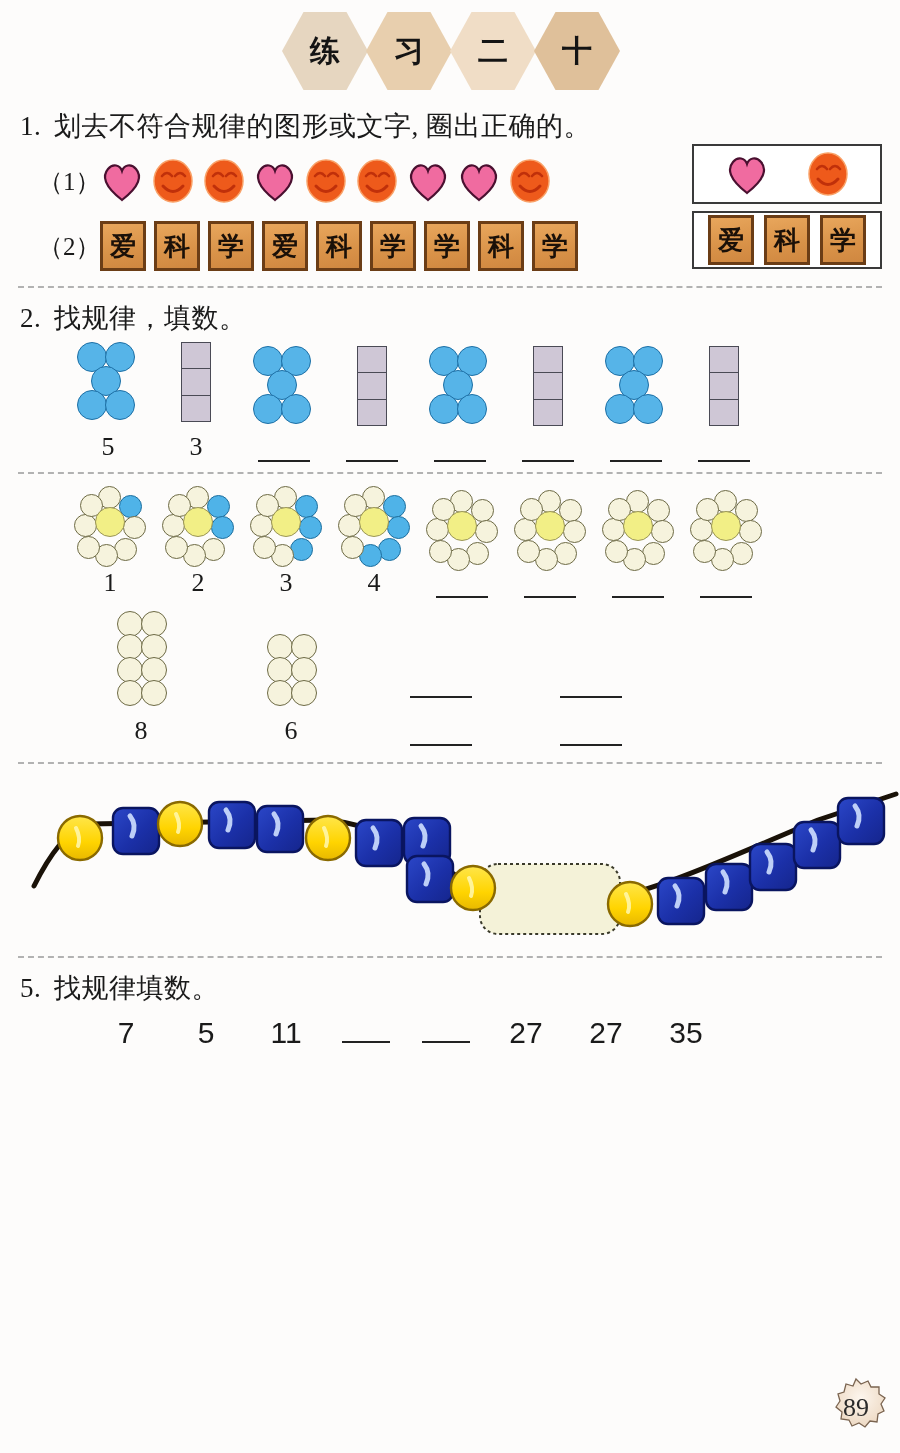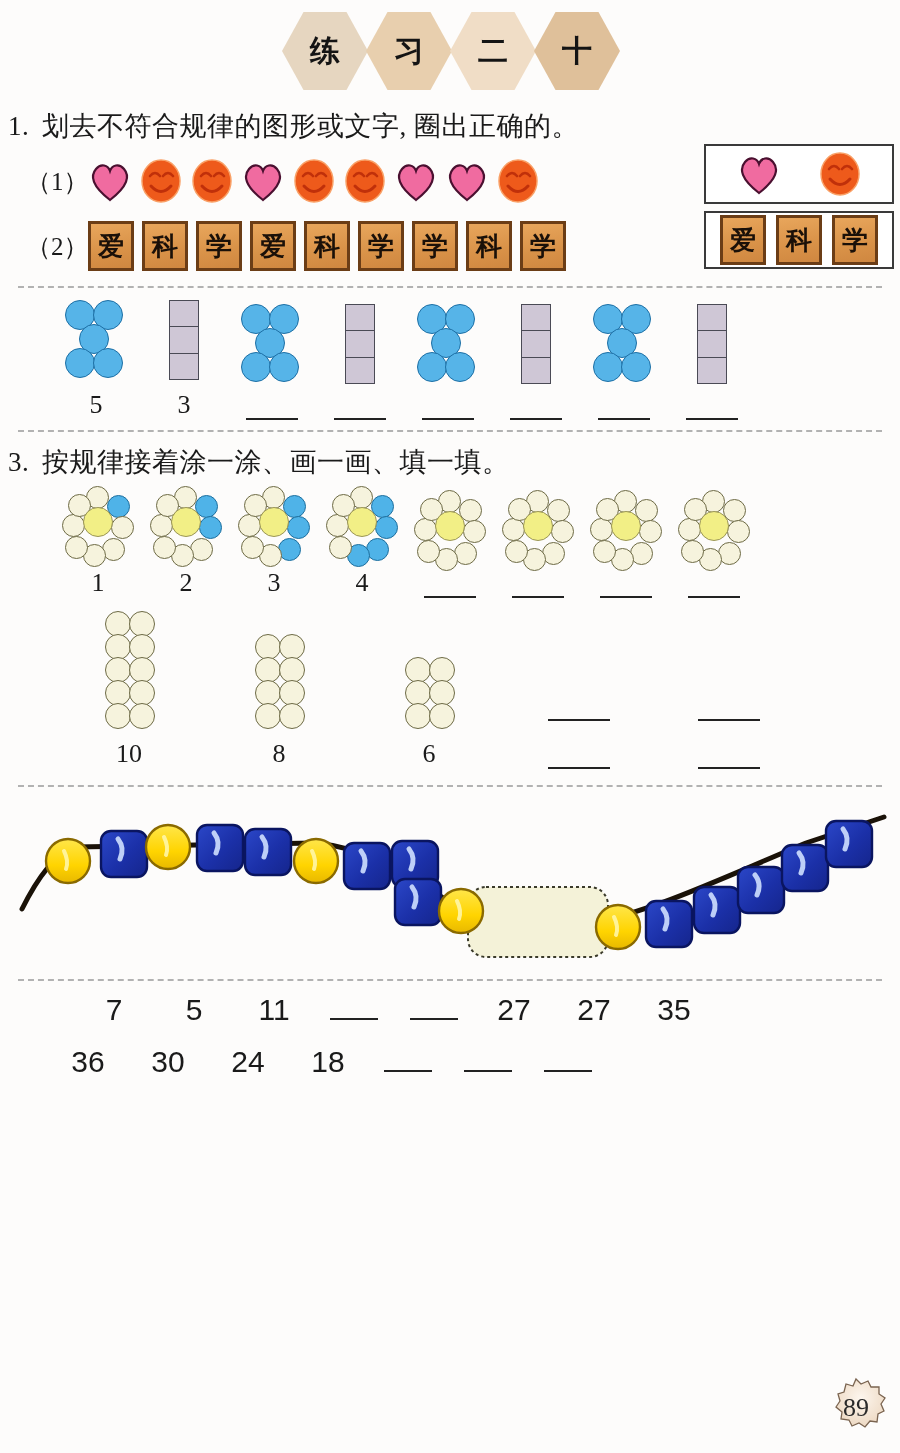--- a/index.html
+++ b/index.html
@@ -21,21 +21,21 @@
     font-size:30px;font-weight:700;color:#141414;
     font-family:"Liberation Serif","DejaVu Serif",serif;
     margin-right:-2px;
   }
   .hex.h0{background:#e6d6c0;}
   .hex.h1{background:#e8cfae;}
   .hex.h2{background:#f0ddc6;}
   .hex.h3{background:#dfc09a;}
 
   
-  .ex{padding:0 8px;}
+  .ex{padding:0 20px;}
   .qline{font-size:27px;letter-spacing:.5px;margin:0 0 6px 0;white-space:nowrap;}
   .qnum{display:inline-block;width:34px;}
   .sep{
     height:0;border-top:2px dashed #9a9a9a;
     margin:10px 18px 12px 18px;opacity:.75;
   }
 
   
   .row1{display:flex;align-items:center;margin-left:18px;position:relative;}
   .paren{font-size:25px;width:62px;flex:none;}
@@ -245,20 +245,23 @@
           <div class="tile">爱</div>
           <div class="tile">科</div>
           <div class="tile">学</div>
         </div>
     </div>
   </div>
 
   <div class="sep"></div>
 
   <div class="ex">
+    <div class="qline">
+      <span class="qnum">2.</span><span>找规律，填数。</span>
+    </div>
     <div class="ex2row" id="ex2row">
         <div class="cell2">
           <div class="clust">
             <span class="c tl"></span>
             <span class="c tr"></span>
             <span class="c mid"></span>
             <span class="c bl"></span>
             <span class="c br"></span>
           </div>
           <div class="lbl">5</div>
@@ -324,23 +327,20 @@
             <i></i>
           </div>
           <div class="blank"></div>
         </div>
       </div>
   </div>
 
   <div class="sep"></div>
 
   <div class="ex">
-    <div class="qline">
-      <span class="qnum">3.</span><span>按规律接着涂一涂、画一画、填一填。</span>
-    </div>
     <div class="ex3row" id="ex3row">
         <div class="cell3">
           <div class="flower">
             <span class="pet" style="left: 24px; top: 0px;"></span>
             <span class="pet on" style="left: 45px; top: 9px;"></span>
             <span class="pet" style="left: 49px; top: 30px;"></span>
             <span class="pet" style="left: 40px; top: 52px;"></span>
             <span class="pet" style="left: 21px; top: 58px;"></span>
             <span class="pet" style="left: 3px; top: 50px;"></span>
             <span class="pet" style="left: 0px; top: 28px;"></span>
@@ -442,45 +442,20 @@
             <span class="pet" style="left: 21px; top: 58px;"></span>
             <span class="pet" style="left: 3px; top: 50px;"></span>
             <span class="pet" style="left: 0px; top: 28px;"></span>
             <span class="pet" style="left: 6px; top: 8px;"></span>
             <span class="core"></span>
           </div>
           <div class="blank"></div>
         </div>
       </div>
     <div class="ex3row2" id="ex3row2" style="margin-top:16px;">
-        <div class="cell3b">
-          <div class="stack">
-            <div class="srow">
-              <span class="sdot"></span>
-              <span class="sdot"></span>
-            </div>
-            <div class="srow">
-              <span class="sdot"></span>
-              <span class="sdot"></span>
-            </div>
-            <div class="srow">
-              <span class="sdot"></span>
-              <span class="sdot"></span>
-            </div>
-            <div class="srow">
-              <span class="sdot"></span>
-              <span class="sdot"></span>
-            </div>
-            <div class="srow">
-              <span class="sdot"></span>
-              <span class="sdot"></span>
-            </div>
-          </div>
-          <div class="lbl">10</div>
-        </div>
         <div class="cell3b">
           <div class="stack">
             <div class="srow">
               <span class="sdot"></span>
               <span class="sdot"></span>
             </div>
             <div class="srow">
               <span class="sdot"></span>
               <span class="sdot"></span>
             </div>
@@ -580,38 +555,32 @@
           <rect x="810" y="22" width="46" height="46" rx="10" fill="url(#gb)" stroke="#0a1560" stroke-width="2.4"></rect>
           <path d="M827 30 q7 9 2 20" stroke="#cfe0ff" stroke-width="5" fill="none" stroke-linecap="round" opacity=".9"></path>
         </g>
       </svg>
     </div>
   </div>
 
   <div class="sep"></div>
 
   <div class="ex">
+    <div class="qline">
+      <span class="qnum">5.</span><span>找规律填数。</span>
+    </div>
     <div class="numrow" id="n1" style="margin-top:10px;">
         <div class="ncell">7</div>
         <div class="ncell">5</div>
         <div class="ncell">11</div>
         <div class="ncell"><span class="bl"></span></div>
         <div class="ncell"><span class="bl"></span></div>
         <div class="ncell">27</div>
         <div class="ncell">27</div>
         <div class="ncell">35</div>
-      </div>
-    <div class="numrow" id="n2" style="margin-top:18px;margin-left:40px;">
-        <div class="ncell">36</div>
-        <div class="ncell">30</div>
-        <div class="ncell">24</div>
-        <div class="ncell">18</div>
-        <div class="ncell"><span class="bl"></span></div>
-        <div class="ncell"><span class="bl"></span></div>
-        <div class="ncell"><span class="bl"></span></div>
       </div>
   </div>
 
   <div class="badge">
     <svg width="64" height="62" viewBox="0 0 64 62">
       <defs>
           <radialGradient id="bg" cx="50%" cy="40%" r="60%">
         <stop offset="0%" stop-color="#fdf6ee"></stop>
             <stop offset="100%" stop-color="#edd9c3"></stop>
       </radialGradient>

